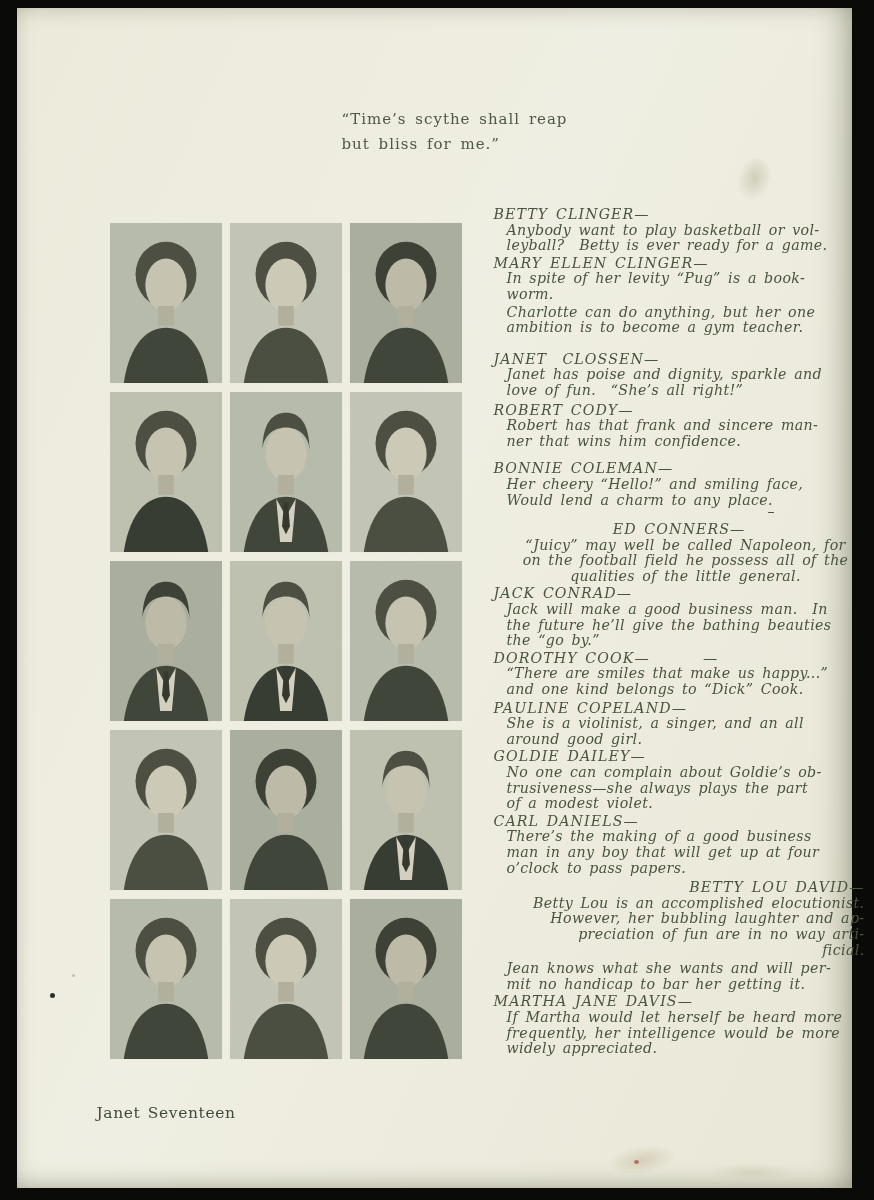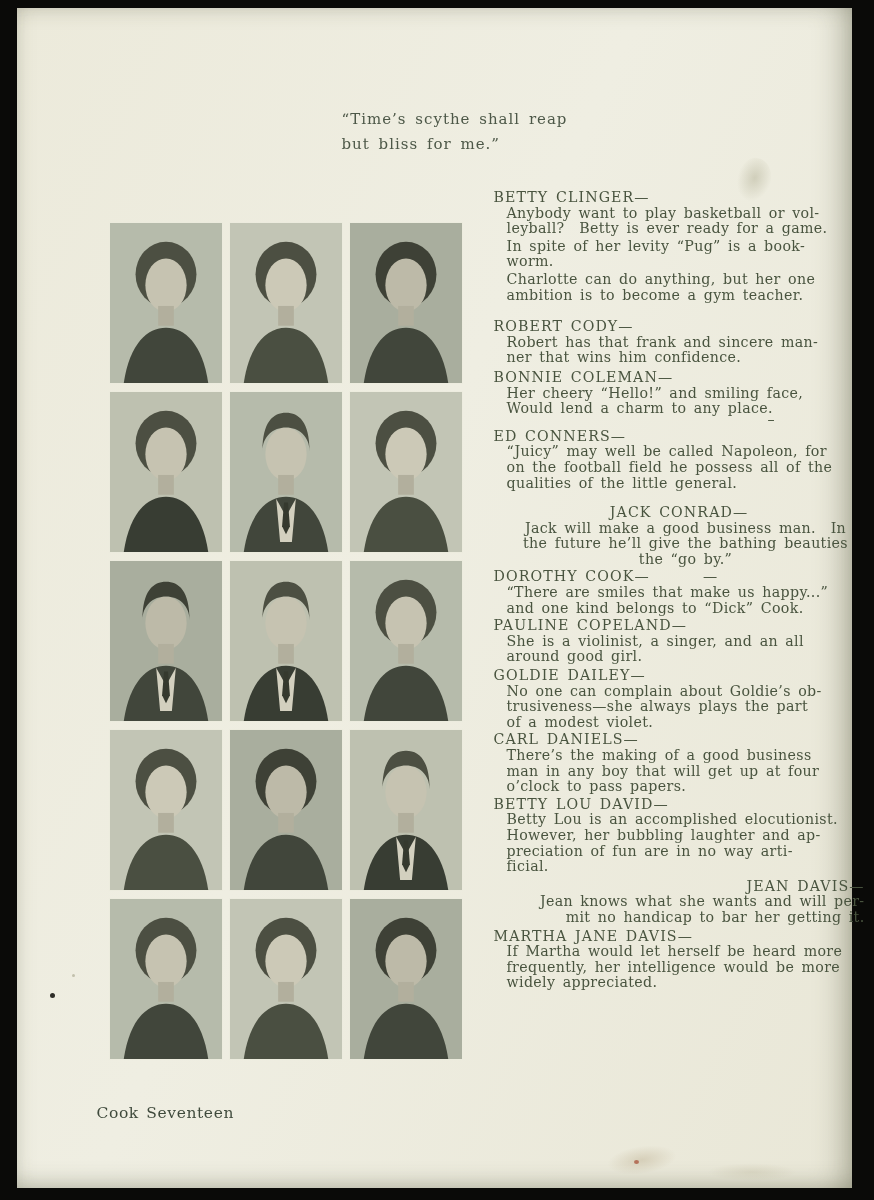--- a/index.html
+++ b/index.html
@@ -30,21 +30,21 @@
   .ph-body{fill:#41463b;}
   .ph-shirt{fill:#d3d0bf;}
   .ph-tie{fill:#35392e;}
   .photo.f .hair-m,.photo.f .m-only{display:none;}
   .photo.m .hair-f{display:none;}
   .photo.v1 .ph-bg{fill:#c2c5b5;} .photo.v1 .ph-body{fill:#4a4f41;}
   .photo.v2 .ph-bg{fill:#a9ae9e;} .photo.v2 .ph-hair{fill:#3e4136;}
   .photo.v3 .ph-bg{fill:#bec1b0;} .photo.v3 .ph-body{fill:#383d33;}
   .photo.v1 .ph-face{fill:#ccc9b7;} .photo.v2 .ph-face{fill:#bdbaa8;}
   
-  .entries{position:absolute;left:477px;top:182px;width:371px;color:#49543f;}
+  .entries{position:absolute;left:477px;top:199px;width:371px;color:#49543f;font-style:italic;}
   .entry{position:relative;margin-bottom:2px;font-size:14.2px;line-height:15.6px;}
   .entry-name{letter-spacing:1.1px;word-spacing:2px;}
   .entry-desc{padding-left:13px;white-space:pre-line;letter-spacing:.35px;word-spacing:2.5px;}
   .entry-aside{position:absolute;right:90px;bottom:-11px;}
   .entry:nth-child(4){margin-top:16px;}   
   .entry:nth-child(7){margin-top:14px;text-align:center;}   
   .entry:nth-child(5){margin-top:4px;}
   .entry:nth-child(6){margin-top:12px;}
   .entry:nth-child(10){margin-top:3px;}
   .entry:nth-child(13){margin-top:4px;text-align:right;}
@@ -260,28 +260,35 @@
       </div>
 
     <div class="entries" id="entries">
         <div class="entry">
     <div class="entry-name">BETTY CLINGER—</div>
 
     <div class="entry-desc">Anybody want to play basketball or vol-
 leyball?&nbsp; Betty is ever ready for a game.</div>
   </div>
         <div class="entry">
+    <div class="entry-name">MARY ELLEN CLINGER—</div>
 
     <div class="entry-desc">In spite of her levity “Pug” is a book-
 worm.</div>
   </div>
         <div class="entry">
 
     <div class="entry-desc">Charlotte can do anything, but her one
 ambition is to become a gym teacher.</div>
+  </div>
+        <div class="entry">
+    <div class="entry-name">JANET&nbsp; CLOSSEN—</div>
+
+    <div class="entry-desc">Janet has poise and dignity, sparkle and
+love of fun.&nbsp; “She’s all right!”</div>
   </div>
         <div class="entry">
     <div class="entry-name">ROBERT CODY—</div>
 
     <div class="entry-desc">Robert has that frank and sincere man-
 ner that wins him confidence.</div>
   </div>
         <div class="entry">
     <div class="entry-name">BONNIE COLEMAN—</div>
     <span class="entry-aside">–</span>
@@ -330,35 +337,34 @@
   </div>
         <div class="entry">
     <div class="entry-name">BETTY LOU DAVID—</div>
 
     <div class="entry-desc">Betty Lou is an accomplished elocutionist.
 However, her bubbling laughter and ap-
 preciation of fun are in no way arti-
 ficial.</div>
   </div>
         <div class="entry">
-    <div class="entry-name">JEAN DAVIS—</div>
 
     <div class="entry-desc">Jean knows what she wants and will per-
 mit no handicap to bar her getting it.</div>
   </div>
         <div class="entry">
     <div class="entry-name">MARTHA JANE DAVIS—</div>
 
     <div class="entry-desc">If Martha would let herself be heard more
 frequently, her intelligence would be more
 widely appreciated.</div>
   </div>
       </div>
 
-    <div class="footer">Cook Seventeen</div>
+    <div class="footer">Janet Seventeen</div>
 
     <div class="smudge"></div>
     <div class="speck"></div>
     <div class="speck2"></div>
     <div class="stain"></div>
     <div class="stain-dot"></div>
     <div class="stain2"></div>
   </div>
 </div>
 

